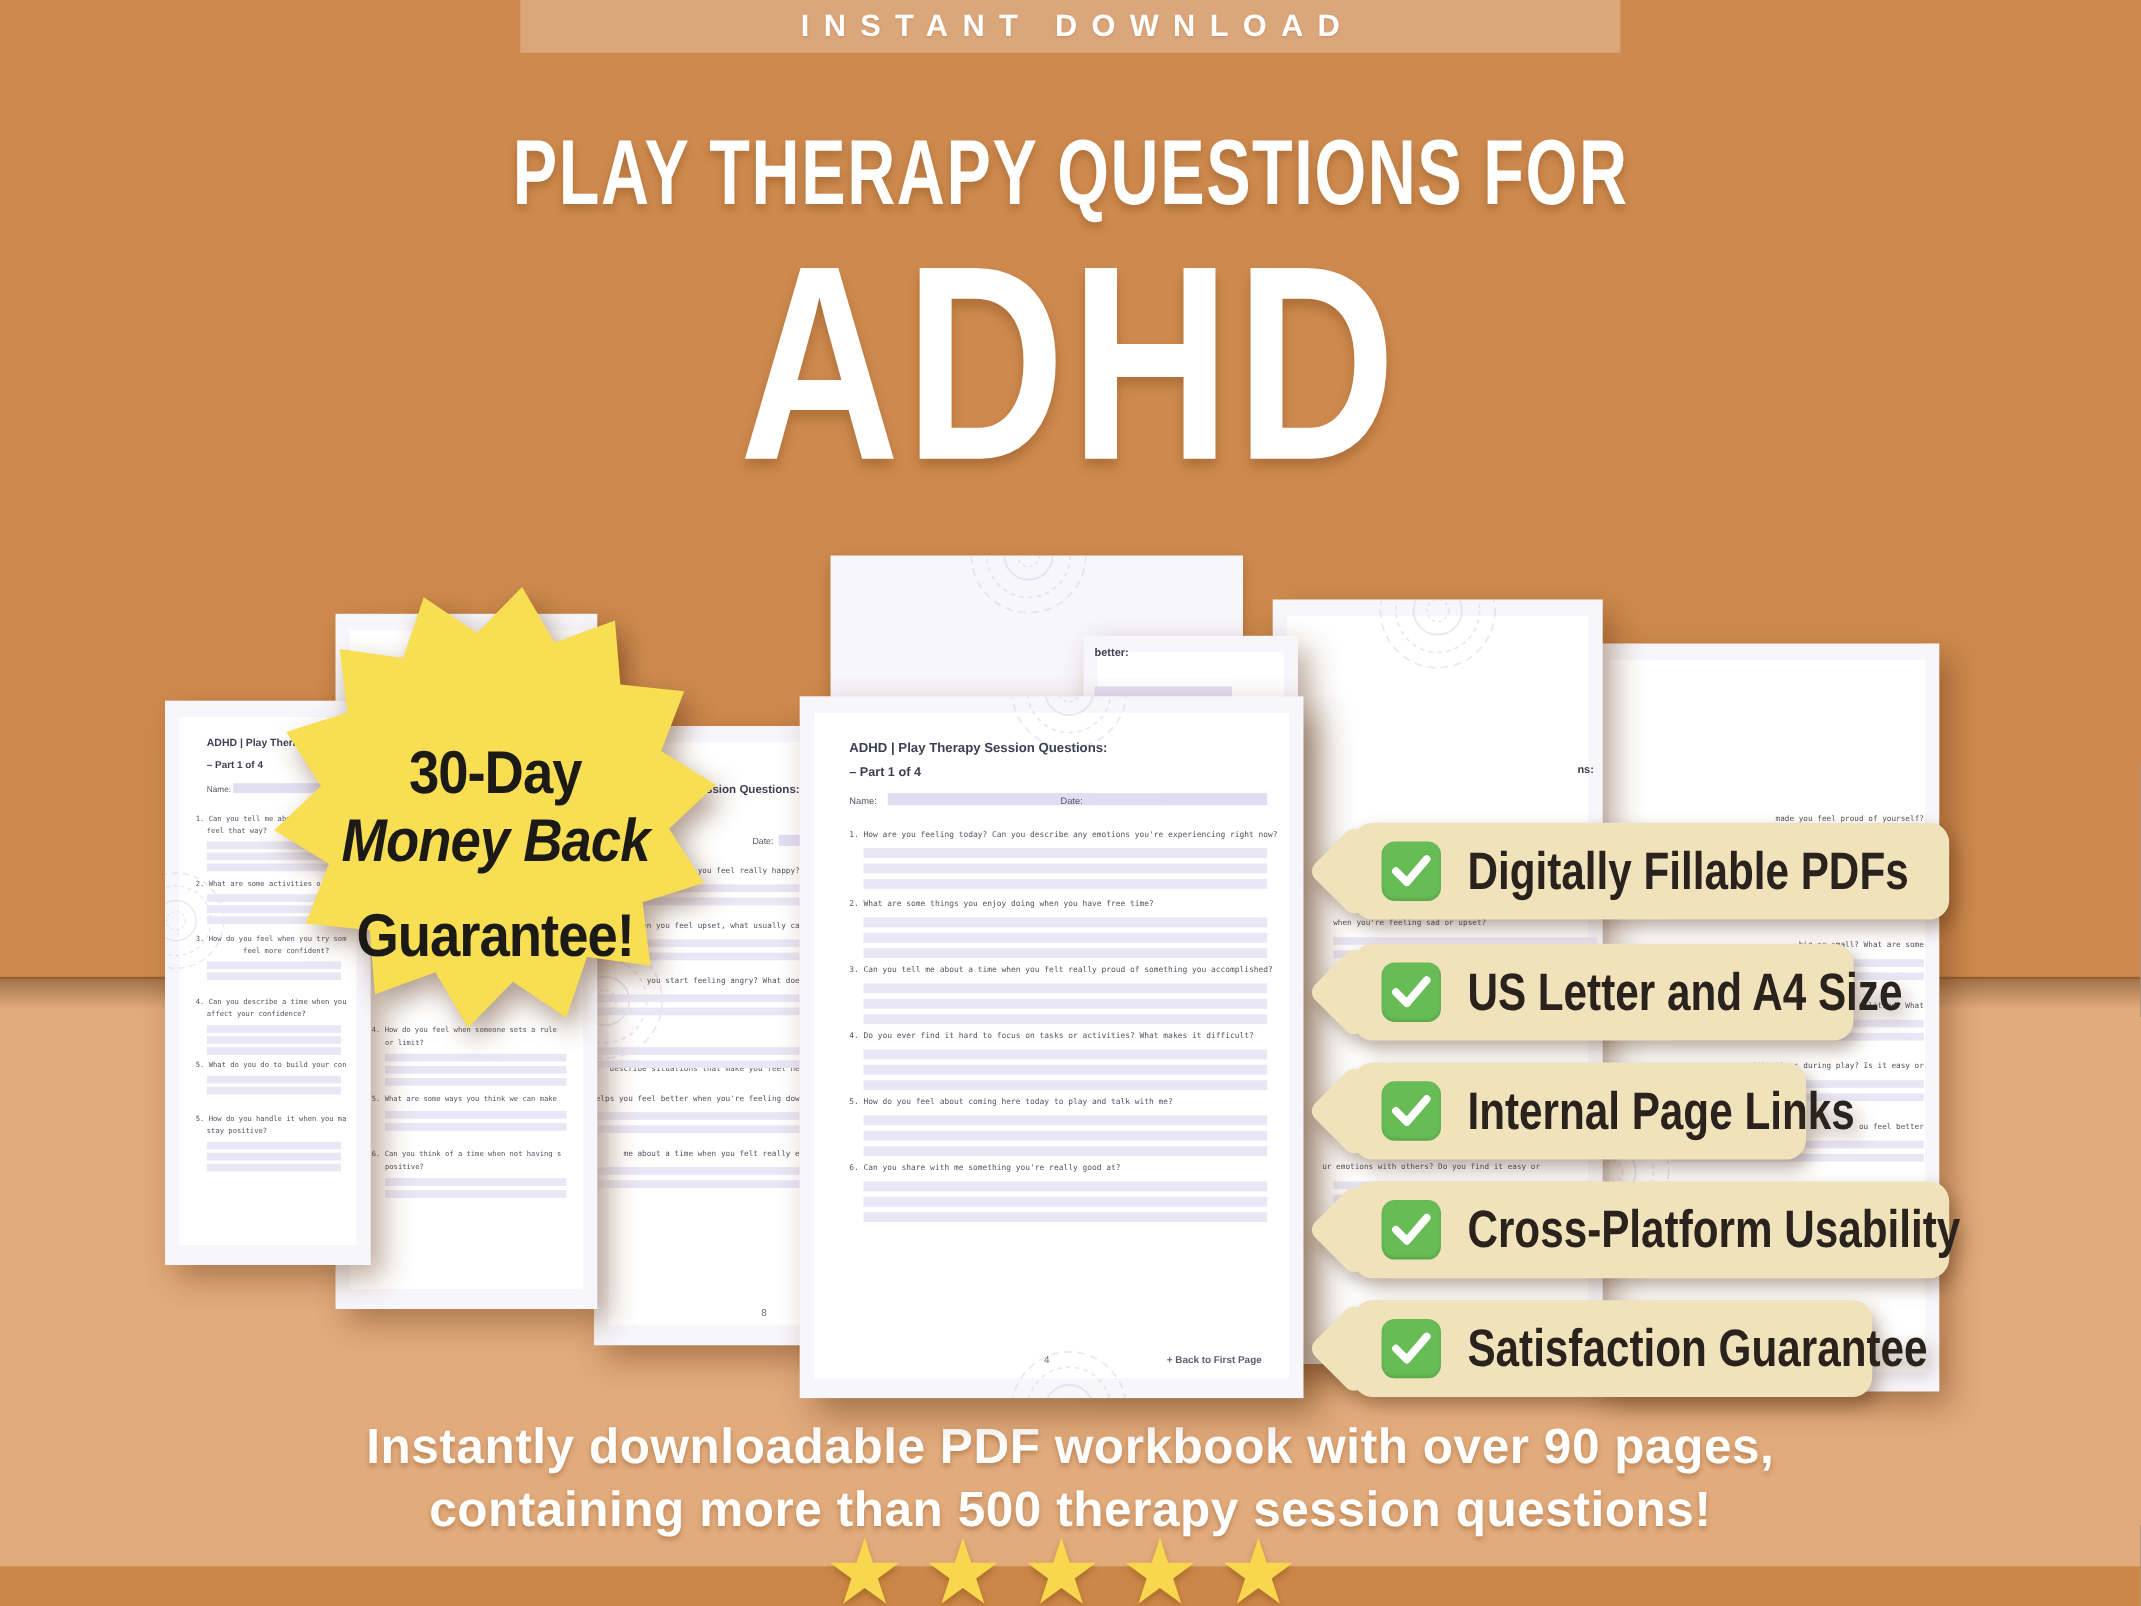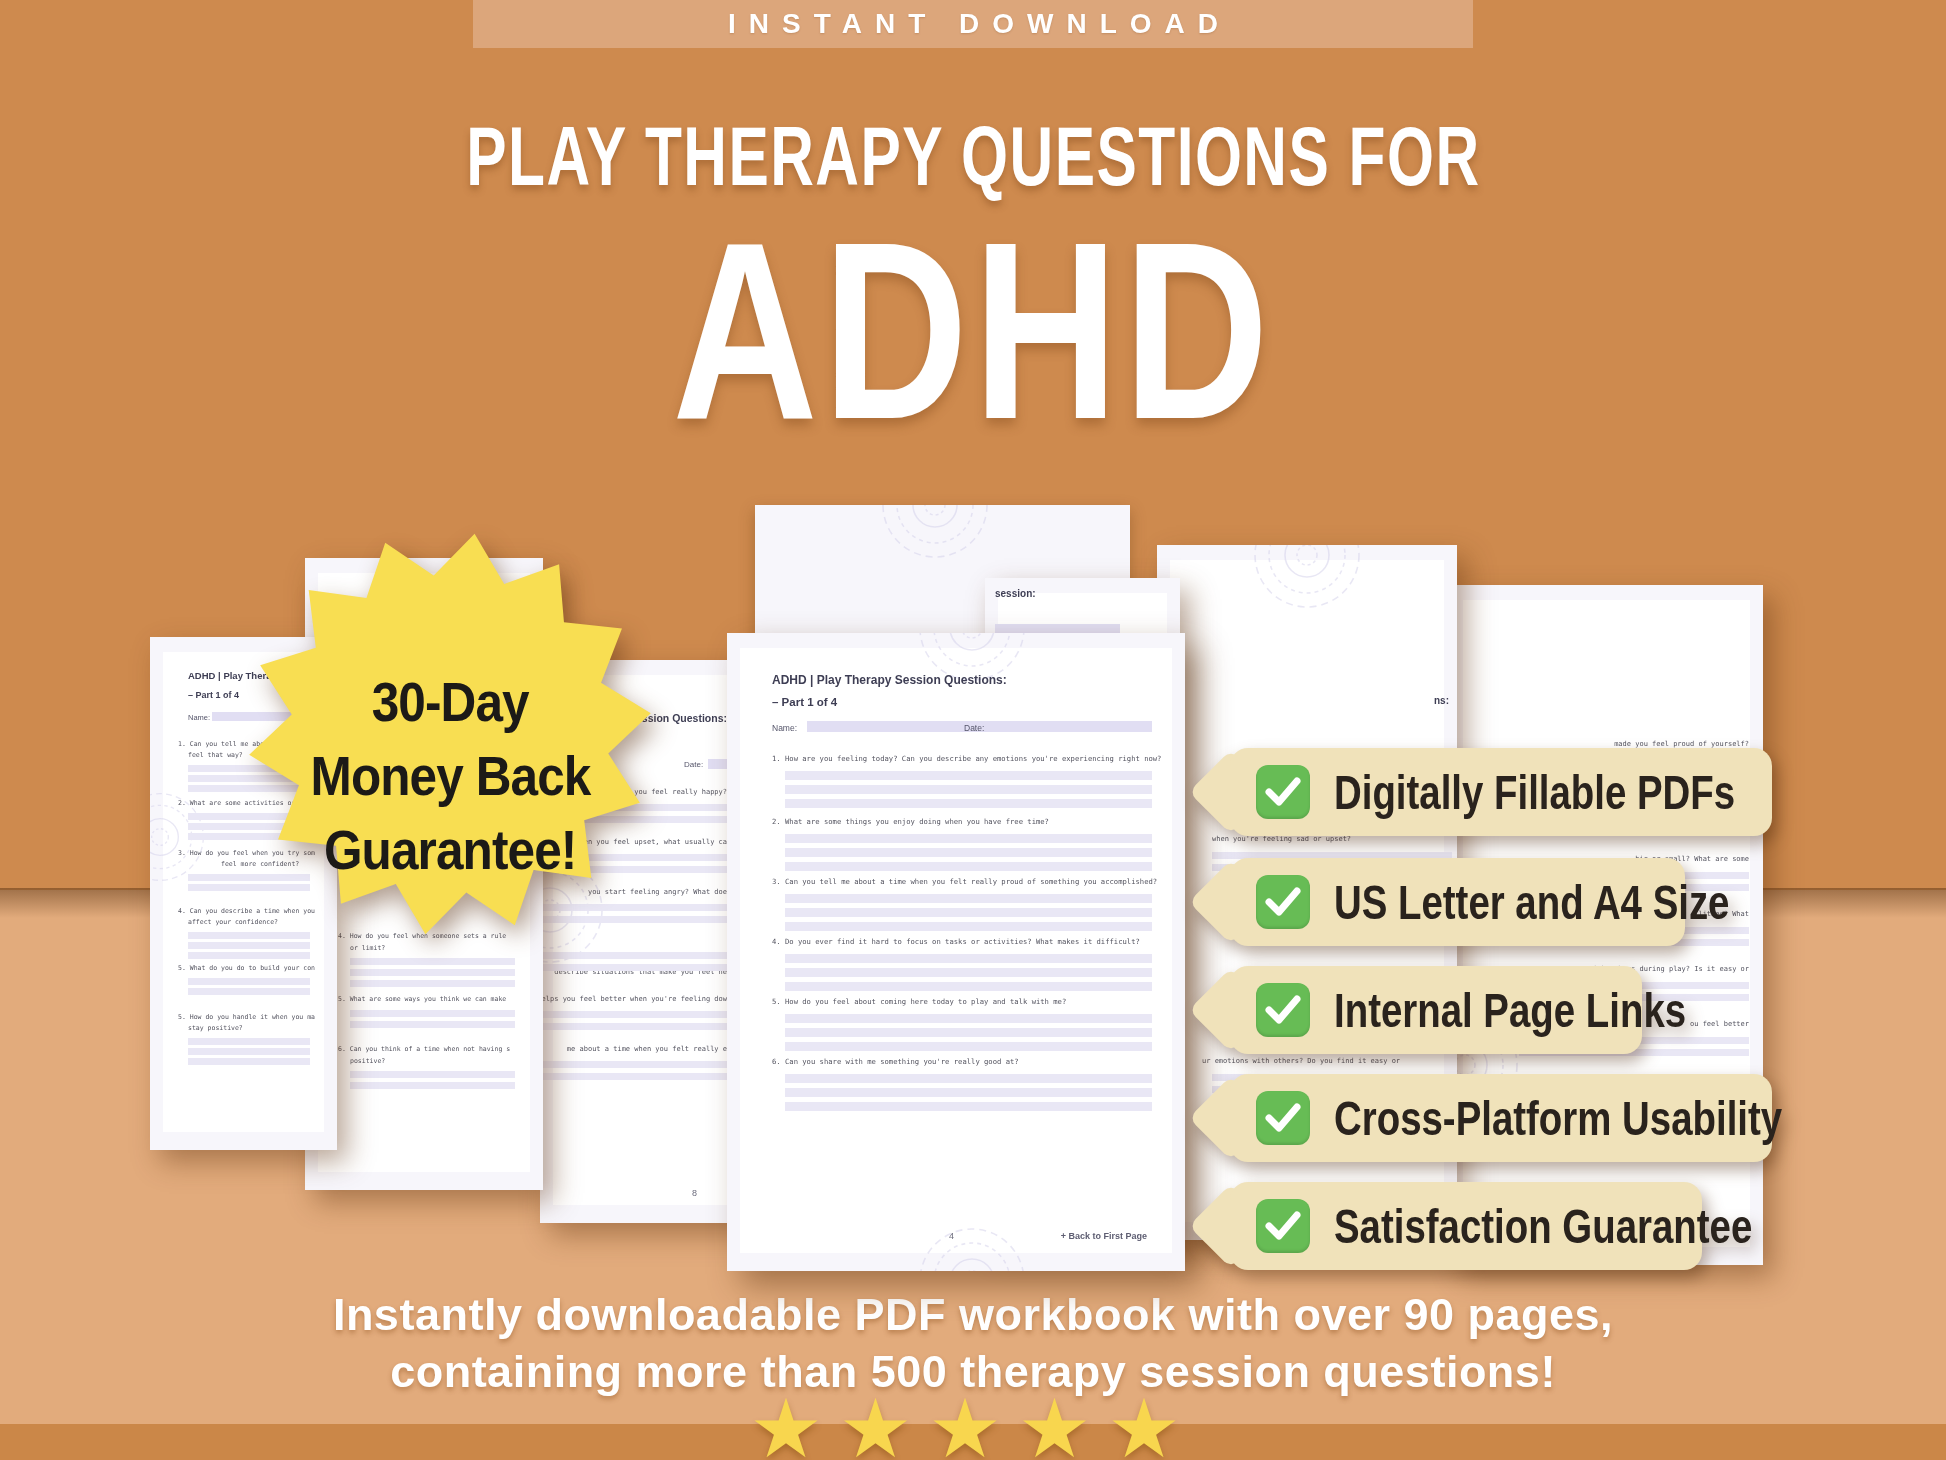--- a/index.html
+++ b/index.html
@@ -148,21 +148,21 @@
     <div class="sbar" style="left:55px; top:307px; width:240px;"></div>
     <div class="sbar" style="left:55px; top:319px; width:240px;"></div>
     <div class="q" style="left:130px; top:498px; font-size:7px;">as helpful in keeping everyone safe or</div>
     <div class="q" style="left:45px; top:512px; font-size:7px;">ur emotions with others? Do you find it easy or</div>
     <div class="sbar" style="left:55px; top:529px; width:240px;"></div>
     <div class="sbar" style="left:55px; top:541px; width:240px;"></div>
   </div>
 
   <div class="page" style="left:985px; top:578px; width:195px; height:665px; z-index:3;">
     <div class="page-inner"></div>
-    <div class="pg-header" style="left:10px; top:10px; font-size:10px;">session:</div>
+    <div class="pg-header" style="left:10px; top:10px; font-size:10px;">better:</div>
     <div class="field" style="left:10px; top:46px; width:125px; height:10px;"></div>
   </div>
 
   <div class="page" style="left:540px; top:660px; width:445px; height:563px; z-index:3;">
     <div class="page-inner"></div>
     <svg class="mandala" width="120" height="120" viewBox="0 0 120 120" style="left:-50px; top:190px;">
         <use href="#mandala"></use>
       </svg>
     <div class="pg-header" style="right:258px; top:52px; font-size:10.5px;">ADHD | Play Therapy Session Questions:</div>
     <div class="pg-label" style="left:144px; top:100px; font-size:8px;">Date:</div>
@@ -286,21 +286,21 @@
 
     <div class="pgnum" style="left:222px; top:598px; font-size:9px;">4</div>
     <div class="backlink" style="right:38px; top:598px; font-size:9px;">+ Back to First Page</div>
   </div>
 
   <div class="badge">
     <svg width="444" height="444" viewBox="-110 -110 220 220">
       <polygon transform="rotate(7)" fill="#F8DE52" points="0,-100 17.6,-77 43.4,-90.1 49.3,-61.8 78.2,-62.3 71.2,-34.3 97.5,-22.3 79,0 97.5,22.3 71.2,34.3 78.2,62.3 49.3,61.8 43.4,90.1 17.6,77 0,100 -17.6,77 -43.4,90.1 -49.3,61.8 -78.2,62.3 -71.2,34.3 -97.5,22.3 -79,0 -97.5,-22.3 -71.2,-34.3 -78.2,-62.3 -49.3,-61.8 -43.4,-90.1 -17.6,-77"></polygon>
     </svg>
     <div class="badge-line" style="top:158px;"><span>30-Day</span></div>
-    <div class="badge-line" style="top:232px;"><span>Money Back</span></div>
+    <div class="badge-line" style="top:220px;font-style:italic;"><span>Money Back</span></div>
     <div class="badge-line" style="top:306px;"><span>Guarantee!</span></div>
   </div>
 
   <div class="callout" style="left:1196px; top:748px; width:576px;">
     <div class="callout-tip"></div>
     <div class="callout-body">
       <span class="check">
         <svg width="36" height="30" viewBox="0 0 36 30">
             <polyline points="4,15 14,25 32,4" fill="none" stroke="#fff" stroke-width="7" stroke-linecap="round" stroke-linejoin="round"></polyline>
           </svg>

